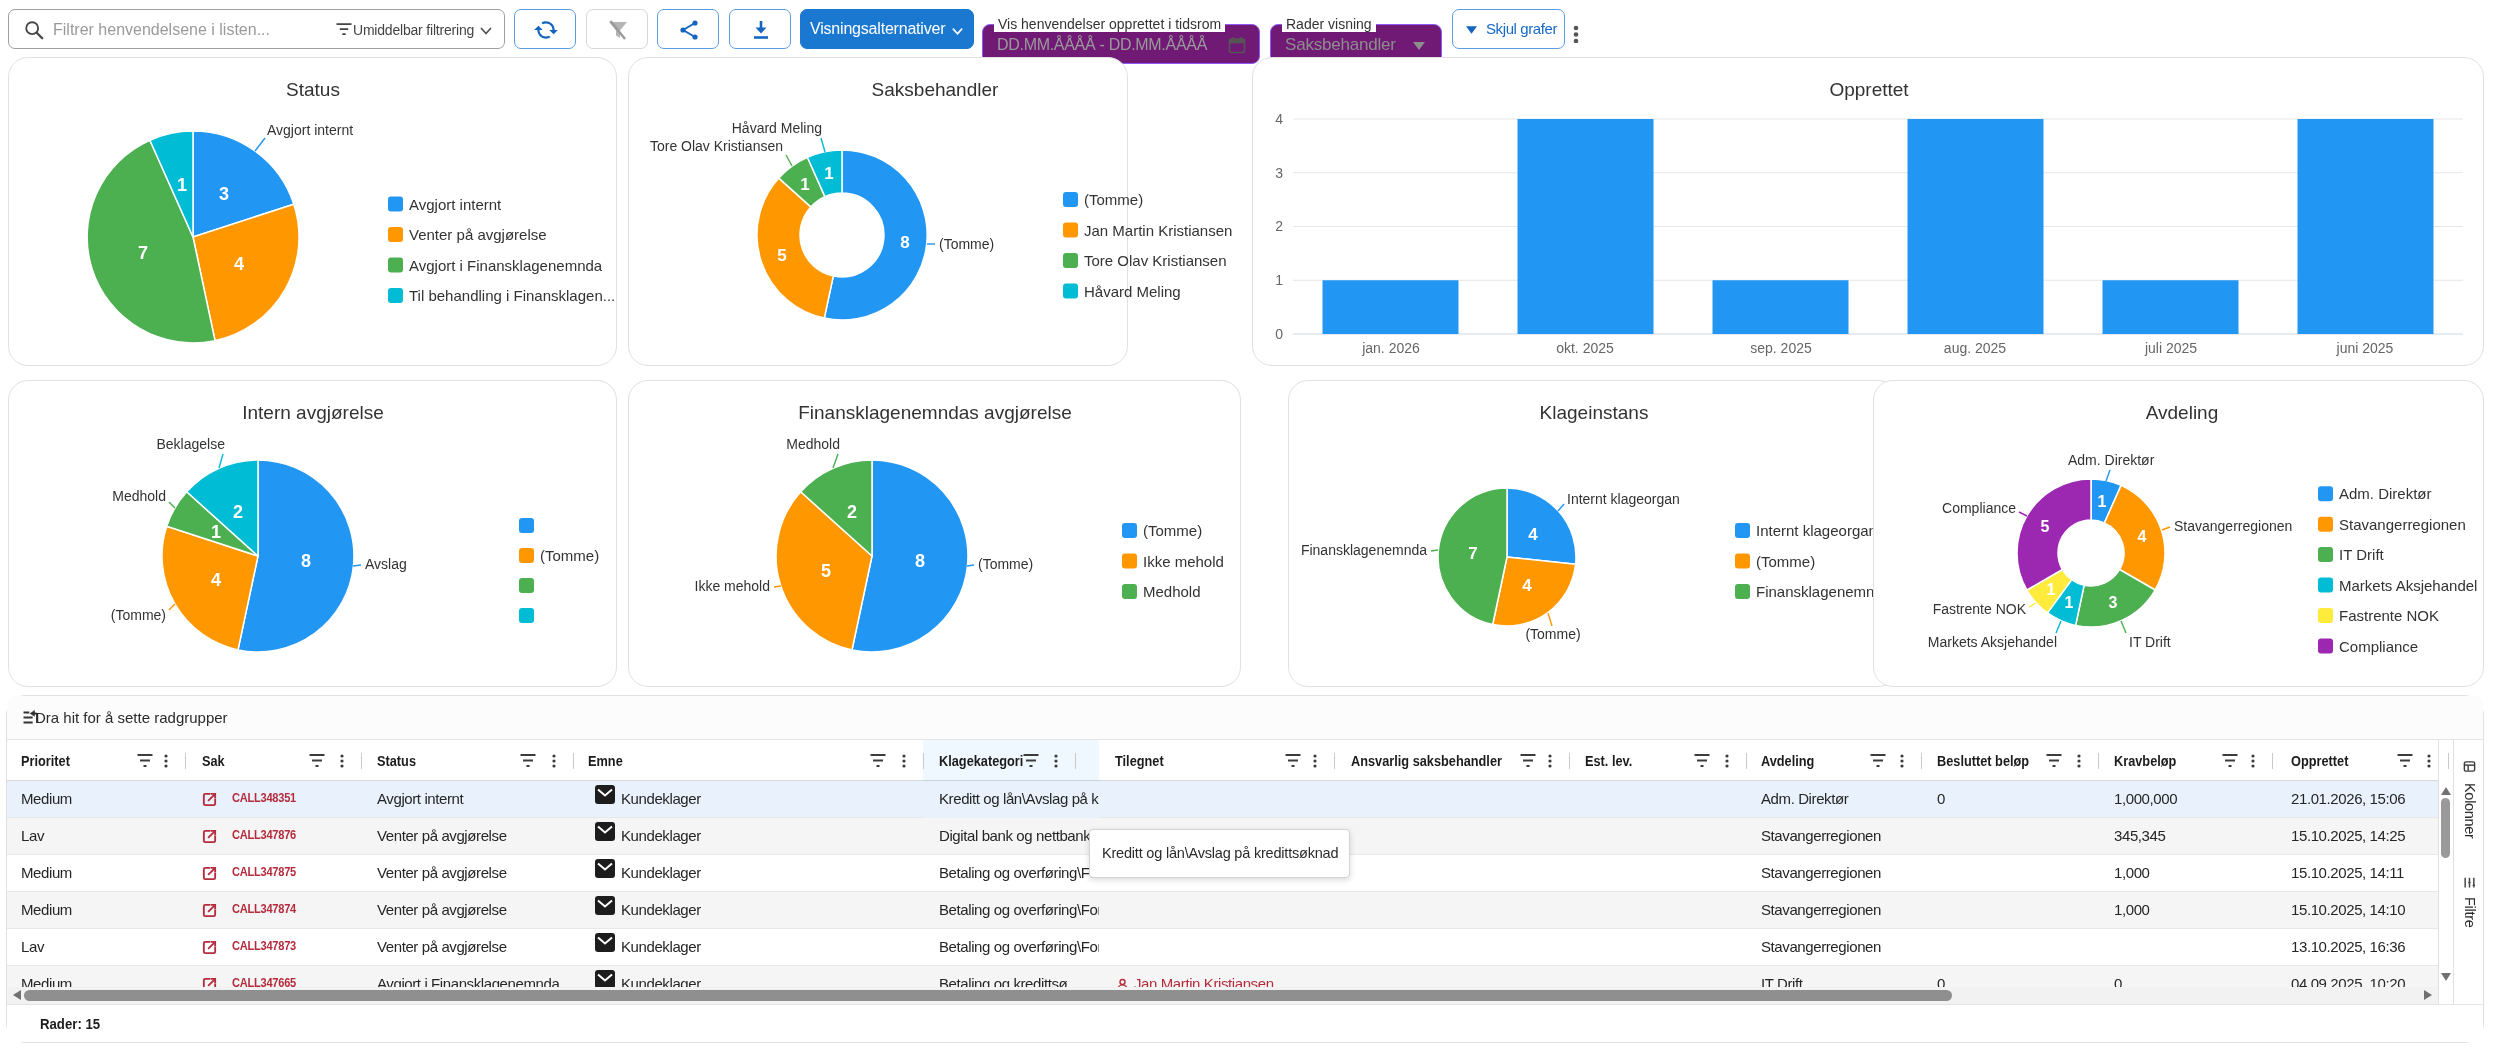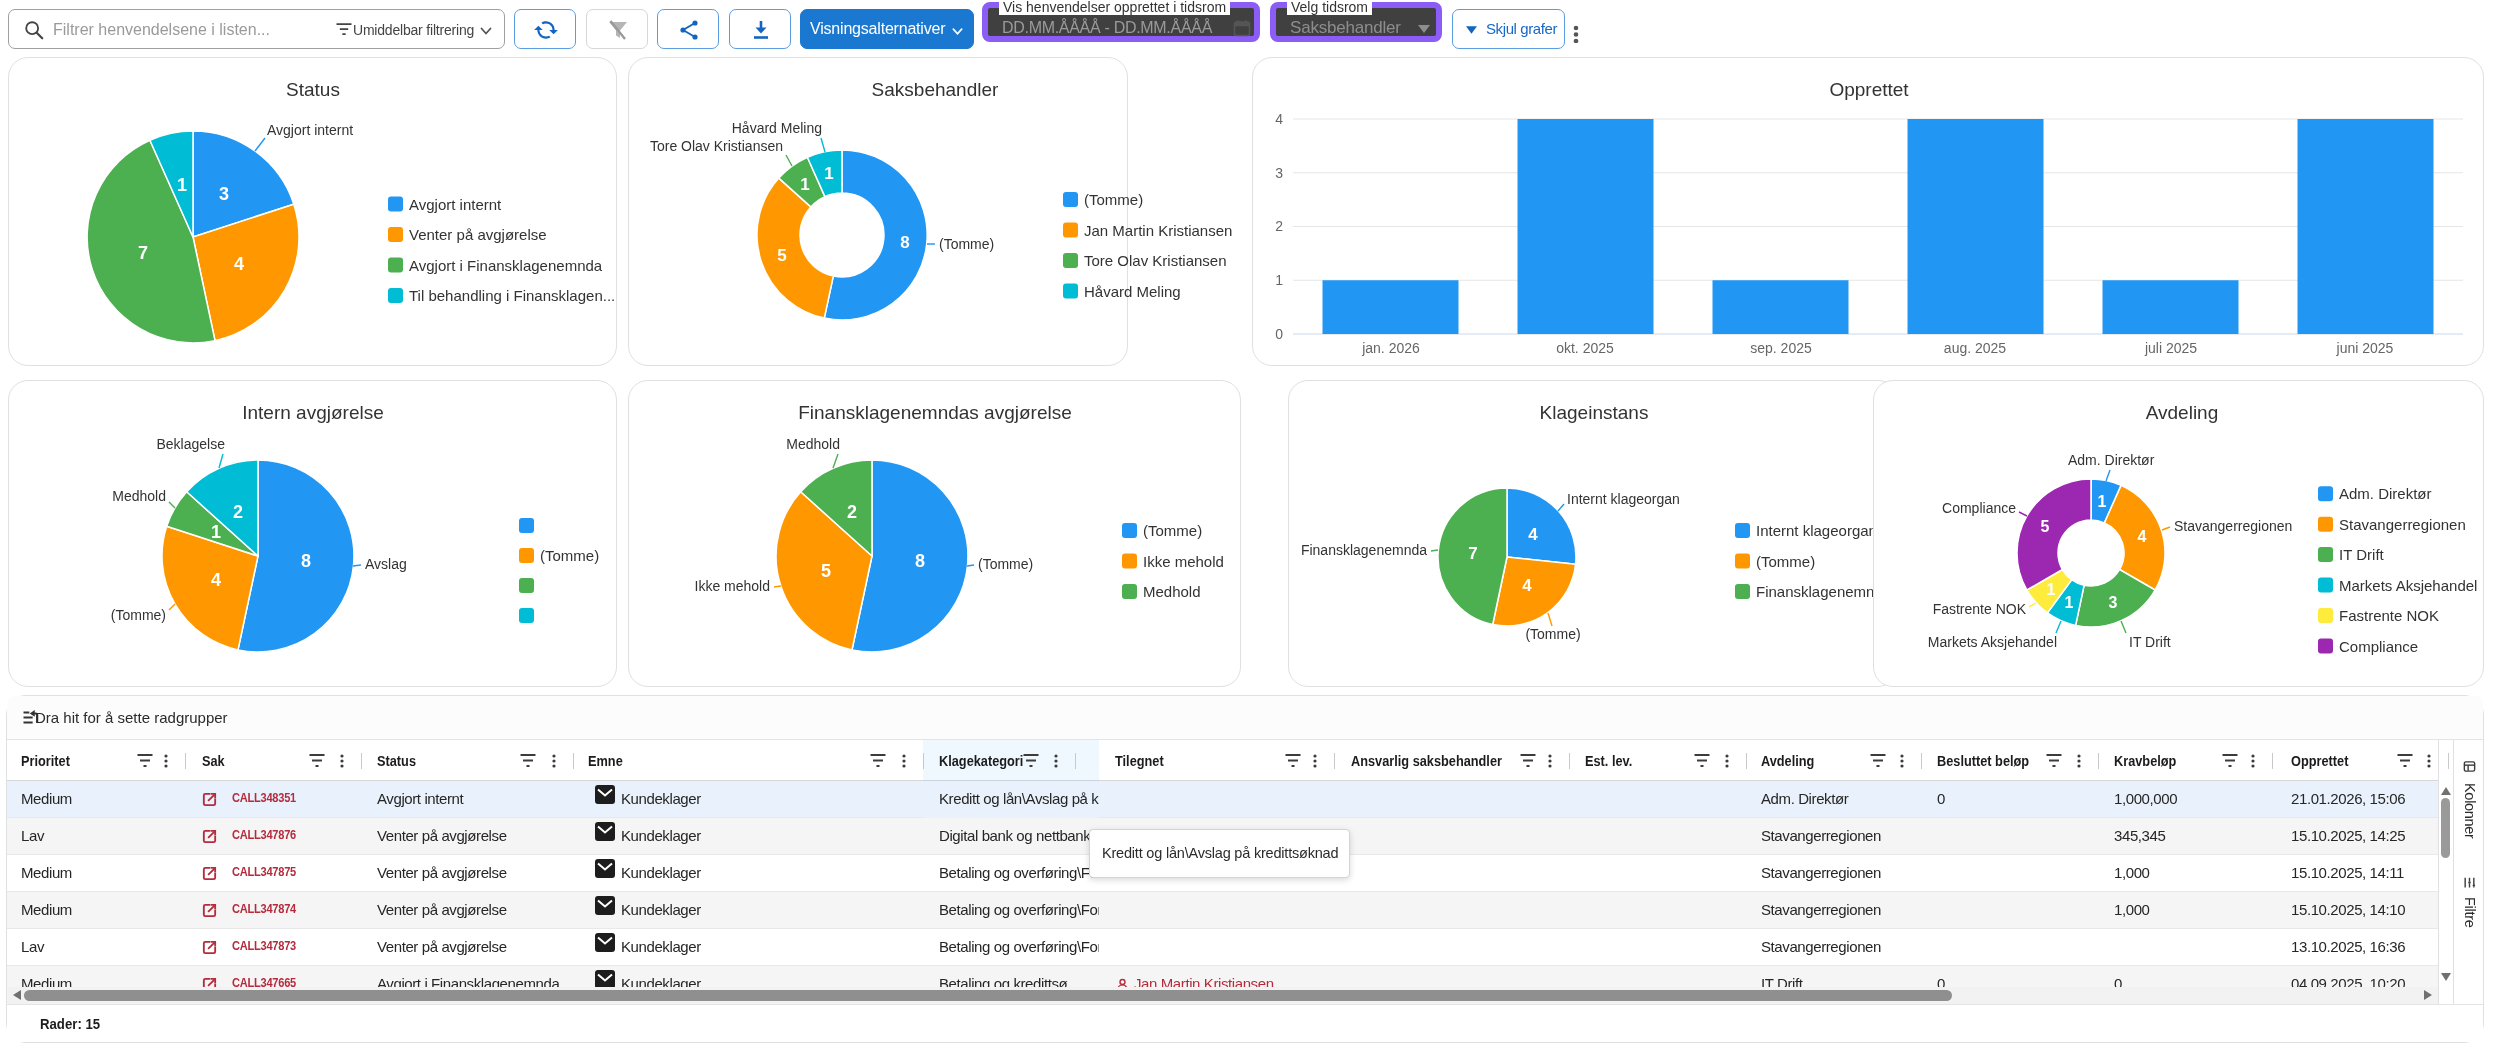--- a/index.html
+++ b/index.html
@@ -1,18 +1,18 @@
 <!DOCTYPE html>
 <html><head><meta charset="utf-8"><style>
 *{margin:0;padding:0;box-sizing:border-box}
 html,body{width:2493px;height:1050px;background:#fff;font-family:"Liberation Sans",sans-serif;overflow:hidden;position:relative}
 .panel{position:absolute;background:#fff;border:1px solid #e0e0e0;border-radius:20px}
 .abs{position:absolute}
 .btn{position:absolute;top:9px;height:40px;border-radius:7px;background:#fff}
-.fieldset{position:absolute;top:2px;height:40px;border:6px solid #8b5cf6;border-radius:8px;background:#404040}
+.fieldset{position:absolute;top:24px;height:40px;border:1px solid #8b5cf6;border-radius:8px;background:#701a75}
 .fieldset .lg{position:absolute;top:-9px;left:11px;background:#fff;padding:0 4px;font-size:14px;color:#333;white-space:nowrap}
 .hdrtxt{position:absolute;font-size:15px;font-weight:bold;color:#1c1c1c;white-space:nowrap;transform:scaleX(0.85);transform-origin:0 50%}
 .celltxt{position:absolute;font-size:15px;color:#262626;letter-spacing:-0.4px;white-space:nowrap}
 </style></head><body>
 <div class="abs" style="left:8px;top:9px;width:497px;height:40px;border:1px solid #9f9f9f;border-radius:7px;background:#fff">
 <svg width="22" height="22" style="position:absolute;left:14px;top:9px" viewBox="0 0 24 24">
       <circle cx="10" cy="10" r="6.5" fill="none" stroke="#444" stroke-width="2"></circle>
       <line x1="15" y1="15" x2="21" y2="21" stroke="#444" stroke-width="2.4" stroke-linecap="round"></line>
     </svg>
 <div class="abs" style="left:44px;top:10px;font-size:16px;color:#9a9a9a;line-height:20px">Filtrer henvendelsene i listen...</div>
@@ -63,21 +63,21 @@
     <span class="lg">Vis henvendelser opprettet i tidsrom</span>
 <div class="abs" style="left:14px;top:11px;font-size:16px;color:#9a9a9a;letter-spacing:-0.3px">DD.MM.ÅÅÅÅ - DD.MM.ÅÅÅÅ</div>
 <svg width="20" height="20" style="position:absolute;left:244px;top:10px" viewBox="0 0 24 24">
       <rect x="3" y="5" width="18" height="16" rx="2" fill="none" stroke="#555" stroke-width="2"></rect>
       <rect x="3" y="5" width="18" height="5" fill="#555"></rect>
       <line x1="7.5" y1="2.5" x2="7.5" y2="7" stroke="#555" stroke-width="2"></line>
       <line x1="16.5" y1="2.5" x2="16.5" y2="7" stroke="#555" stroke-width="2"></line>
     </svg>
 </div>
 <div class="fieldset" style="left:1270px;width:172px">
-    <span class="lg">Velg tidsrom</span>
+    <span class="lg">Rader visning</span>
 <div class="abs" style="left:14px;top:10px;font-size:17px;color:#8d8d8d;letter-spacing:-0.2px">Saksbehandler</div>
 <svg width="12" height="8" style="position:absolute;left:142px;top:17px" viewBox="0 0 12 8">
       <path d="M0 0 L12 0 L6 8 Z" fill="#8d8d8d"></path>
     </svg>
 </div>
 <div class="btn" style="left:1452px;width:113px;border:1px solid #5a9de0">
 <svg width="11" height="8" style="position:absolute;left:13px;top:16px" viewBox="0 0 12 8">
       <path d="M0 0 L12 0 L6 8 Z" fill="#1565c0"></path>
     </svg>
 <div class="abs" style="left:33px;top:10px;font-size:15px;color:#1669c9;letter-spacing:-0.4px">Skjul grafer</div>

